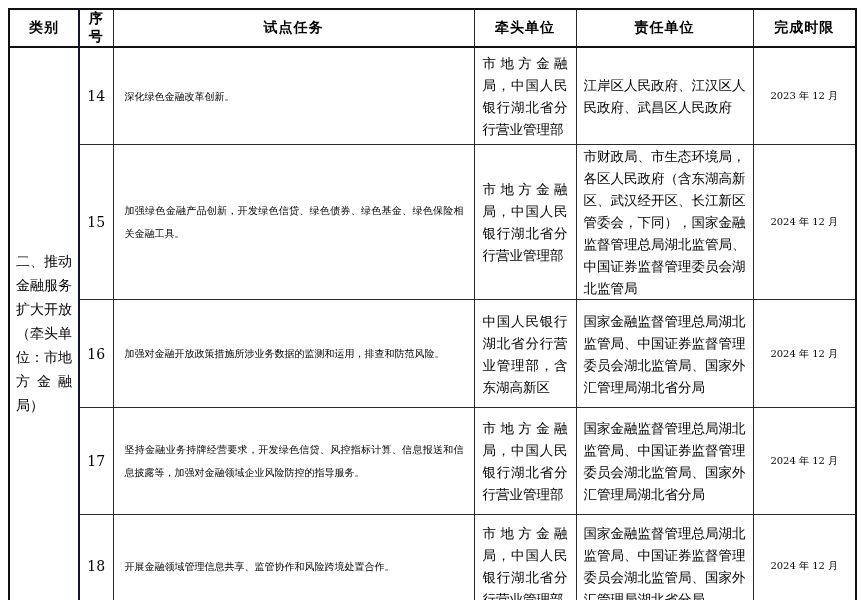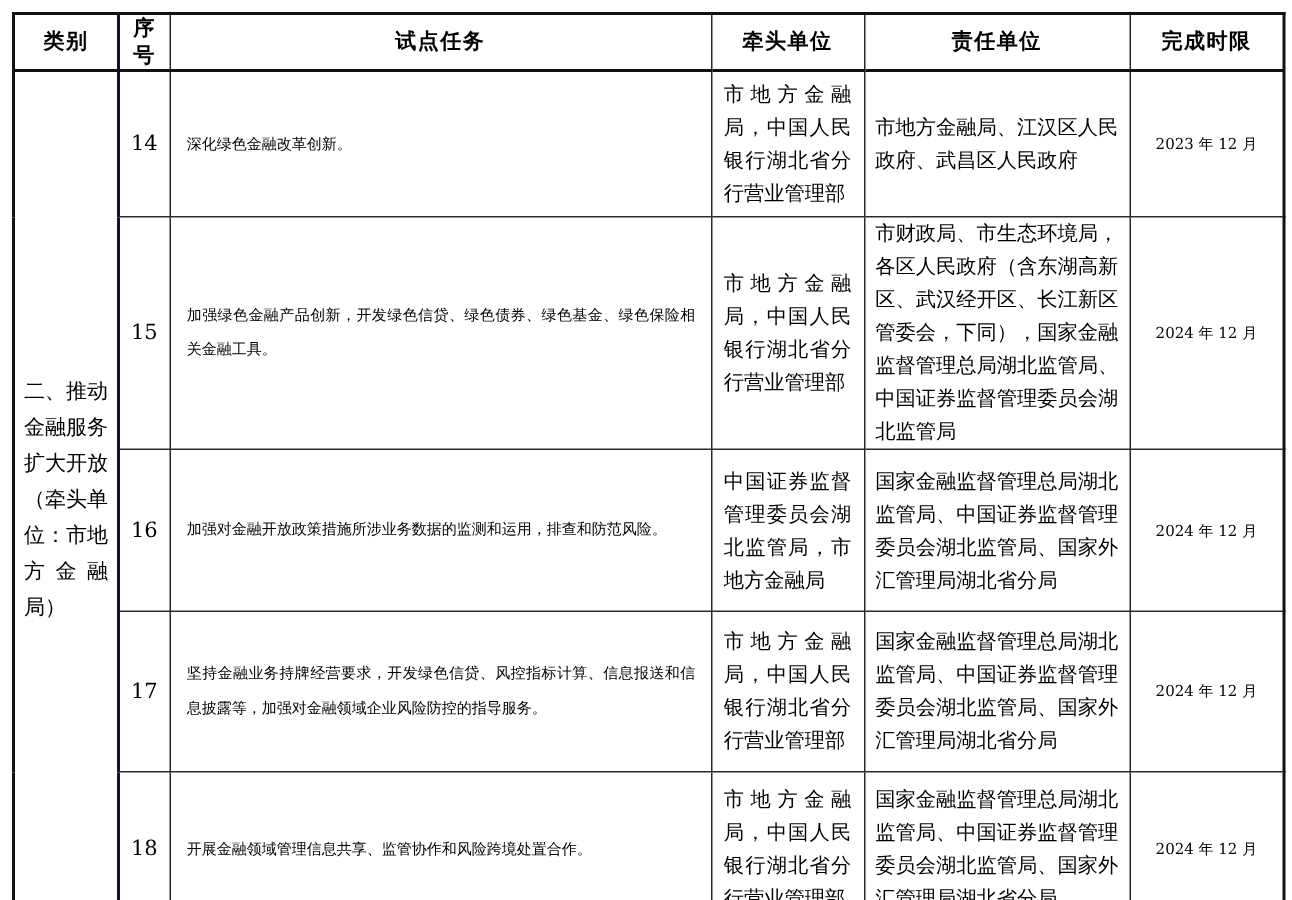--- a/index.html
+++ b/index.html
@@ -119,36 +119,36 @@
         <th>牵头单位</th>
         <th>责任单位</th>
         <th>完成时限</th>
       </tr>
 
       <tr class="r-14">
         <td class="cell-cat" rowspan="5">二、推动金融服务扩大开放（牵头单位：市地方金融局）</td>
         <td class="cell-no b-thick-left">14</td>
         <td class="cell-task">深化绿色金融改革创新。</td>
         <td class="cell-lead">市地方金融局，中国人民银行湖北省分行营业管理部</td>
-        <td class="cell-resp">市地方金融局、江汉区人民政府、武昌区人民政府</td>
+        <td class="cell-resp">江岸区人民政府、江汉区人民政府、武昌区人民政府</td>
         <td class="cell-date">2023 年 12 月</td>
       </tr>
 
       <tr class="r-15">
         <td class="cell-no b-thick-left">15</td>
         <td class="cell-task">加强绿色金融产品创新，开发绿色信贷、绿色债券、绿色基金、绿色保险相关金融工具。</td>
         <td class="cell-lead">市地方金融局，中国人民银行湖北省分行营业管理部</td>
         <td class="cell-resp">市财政局、市生态环境局，各区人民政府（含东湖高新区、武汉经开区、长江新区管委会，下同），国家金融监督管理总局湖北监管局、中国证券监督管理委员会湖北监管局</td>
         <td class="cell-date">2024 年 12 月</td>
       </tr>
 
       <tr class="r-16">
         <td class="cell-no b-thick-left">16</td>
         <td class="cell-task">加强对金融开放政策措施所涉业务数据的监测和运用，排查和防范风险。</td>
-        <td class="cell-lead">中国证券监督管理委员会湖北监管局，市地方金融局</td>
+        <td class="cell-lead">中国人民银行湖北省分行营业管理部，含东湖高新区</td>
         <td class="cell-resp">国家金融监督管理总局湖北监管局、中国证券监督管理委员会湖北监管局、国家外汇管理局湖北省分局</td>
         <td class="cell-date">2024 年 12 月</td>
       </tr>
 
       <tr class="r-17">
         <td class="cell-no b-thick-left">17</td>
         <td class="cell-task">坚持金融业务持牌经营要求，开发绿色信贷、风控指标计算、信息报送和信息披露等，加强对金融领域企业风险防控的指导服务。</td>
         <td class="cell-lead">市地方金融局，中国人民银行湖北省分行营业管理部</td>
         <td class="cell-resp">国家金融监督管理总局湖北监管局、中国证券监督管理委员会湖北监管局、国家外汇管理局湖北省分局</td>
         <td class="cell-date">2024 年 12 月</td>

